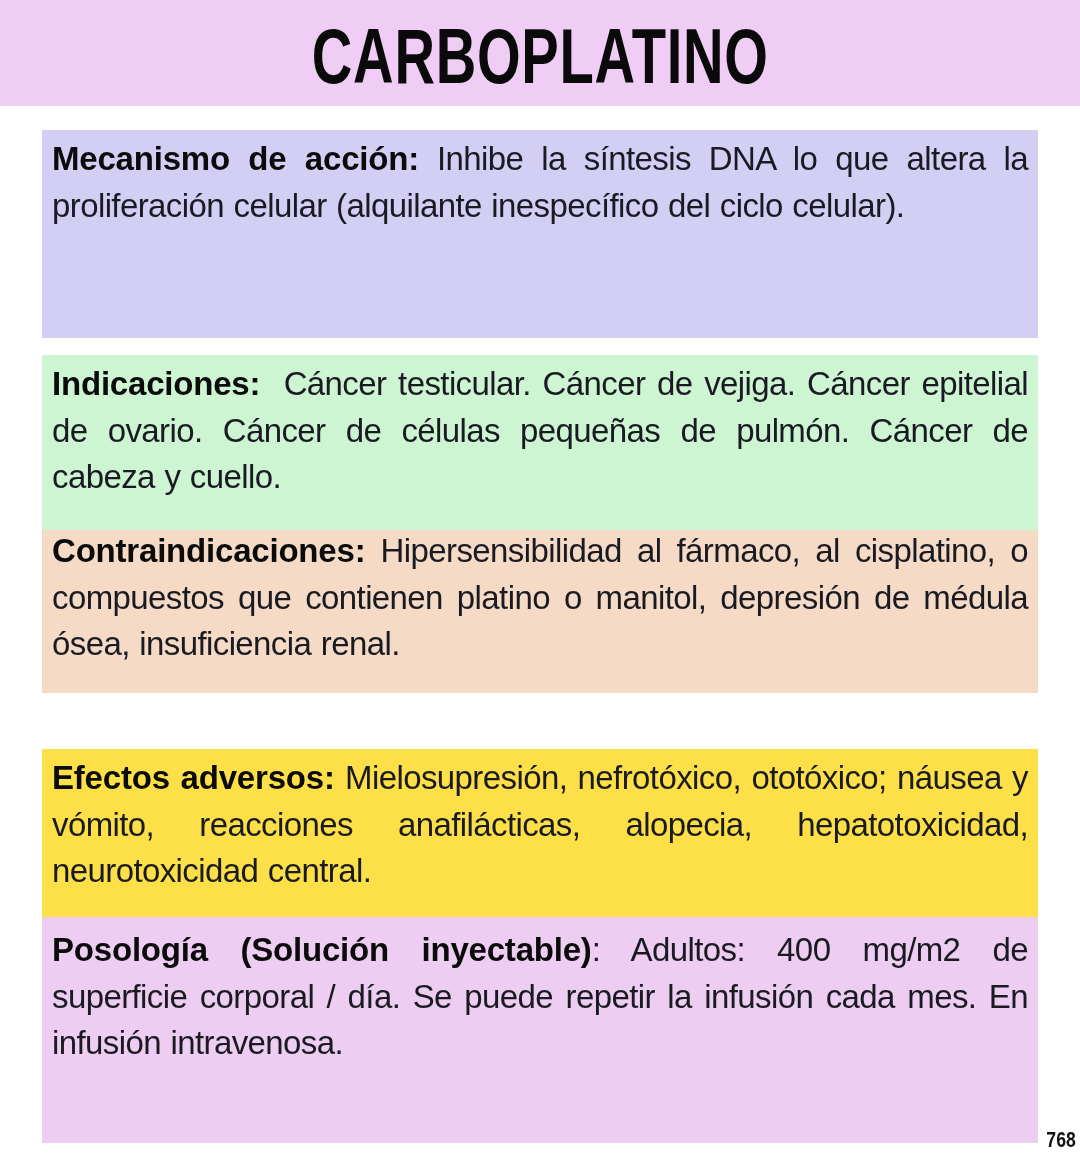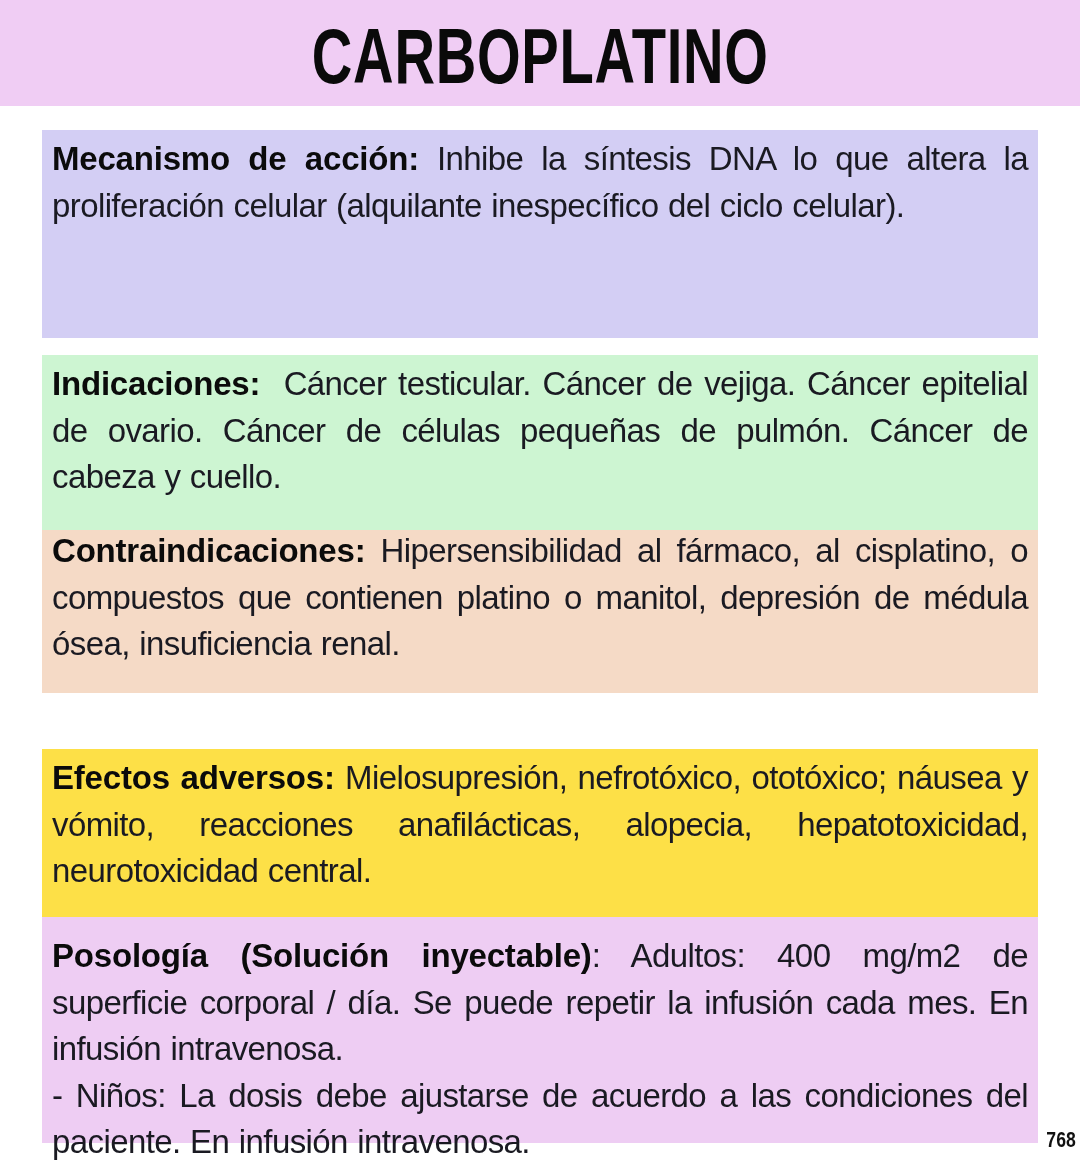--- a/index.html
+++ b/index.html
@@ -48,18 +48,17 @@
 </div>
 
 <div class="box" style="top:530px; height:163px; background:#f5dac6; padding-top:4px;">
   <p class="first"><span class="lbl">Contraindicaciones:</span><span> Hipersensibilidad al fármaco, al cisplatino, o compuestos que contienen platino o manitol, depresión de médula ósea, insuficiencia renal.</span></p>
 </div>
 
 <div class="box" style="top:710px; height:195px; background:#fde047; padding-top:12px;margin-top:39px;">
   <p class="first"><span class="lbl">Efectos adversos:</span><span> Mielosupresión, nefrotóxico, ototóxico; náusea y vómito, reacciones anafilácticas, alopecia, hepatotoxicidad, neurotoxicidad central.</span></p>
 </div>
 
-<div class="box" style="top:917px; height:226px; background:#eecdf3; padding-top:22px;">
+<div class="box" style="top:917px; height:226px; background:#eecdf3; padding-top:16px;">
   <p class="first"><span class="lbl">Posología (Solución inyectable)</span><span>: Adultos: 400 mg/m2 de superficie corporal / día. Se puede repetir la infusión cada mes. En infusión intravenosa.</span></p>
-  <p>- Niños: La dosis debe ajustarse de acuerdo a las condiciones del paciente. En infusión intravenosa.</p>
 </div>
 
 <div class="page-number">768</div>
 
 </body></html>

